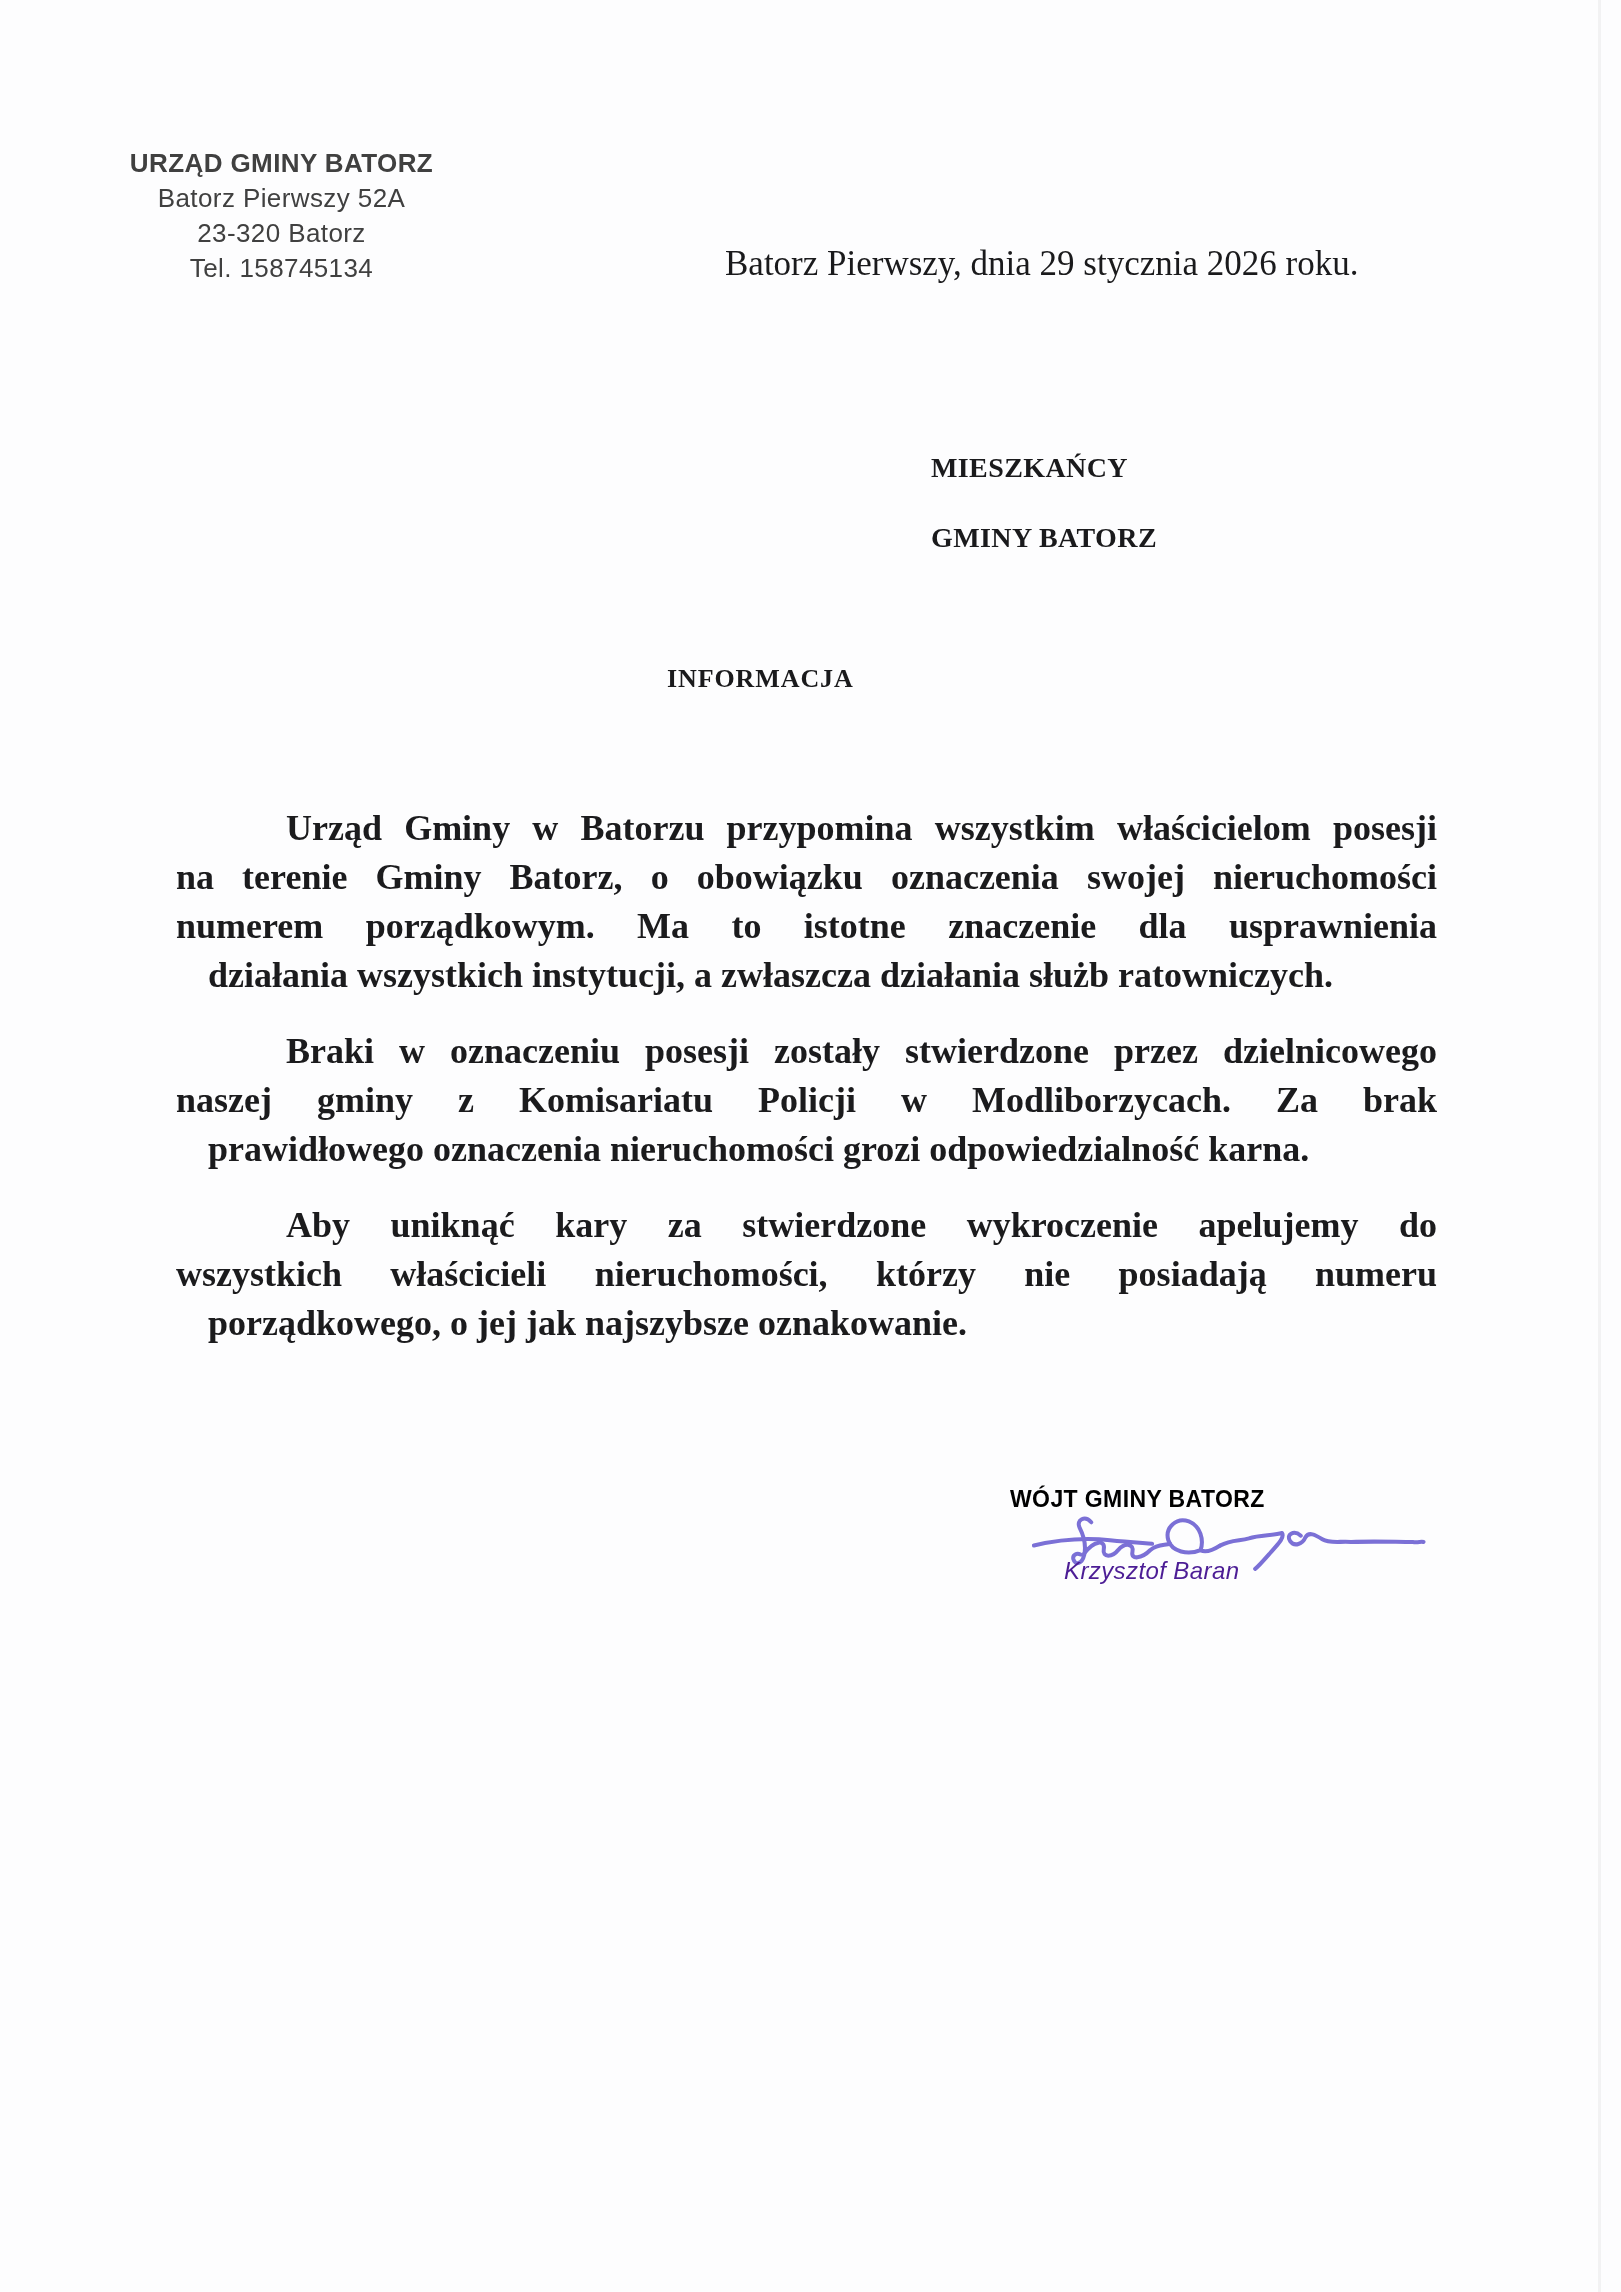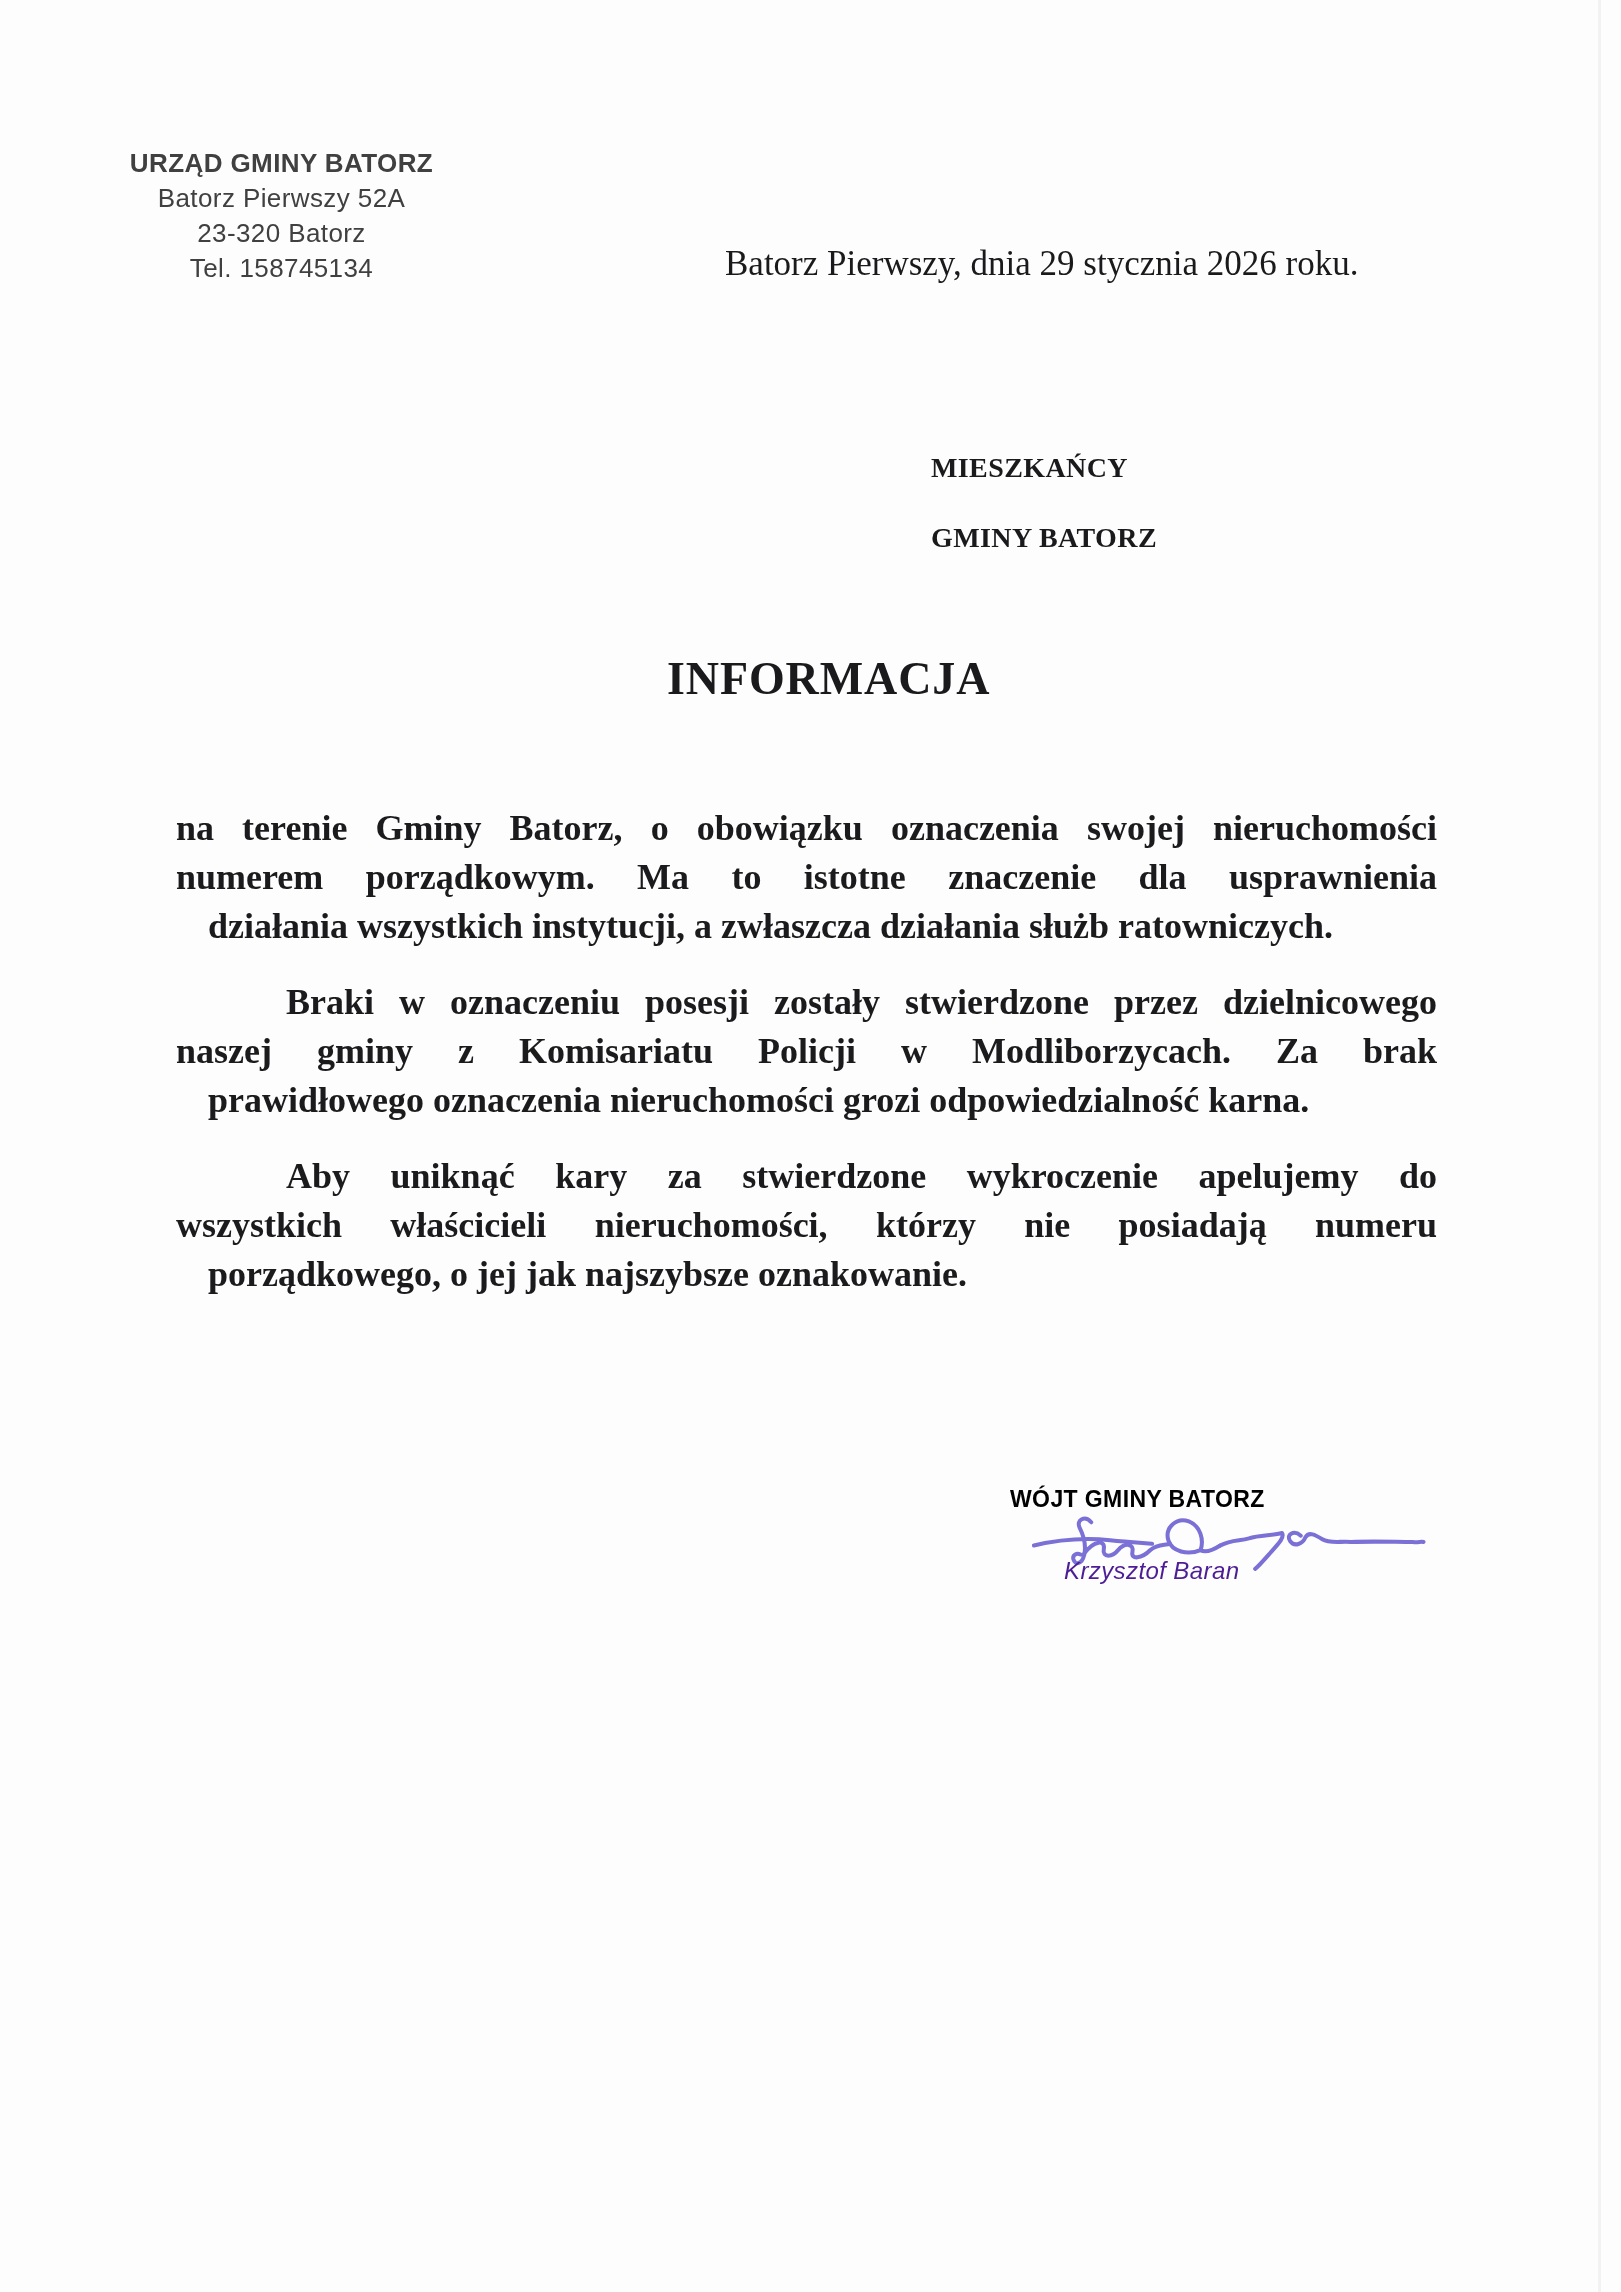--- a/index.html
+++ b/index.html
@@ -55,21 +55,21 @@
     line-height: 70px;
     letter-spacing: 0.4px;
     white-space: nowrap;
   }
 
   
   .doc-title {
     position: absolute;
     left: 667px; top: 660px;
     font-weight: bold;
-    font-size: 46px;
+    font-size: 26px;
     line-height: 38px;
     letter-spacing: 0.9px;
     white-space: nowrap;
   }
 
   
   .body-text {
     position: absolute;
     left: 176px; top: 804px; width: 1261px;
     font-size: 36px;
@@ -133,20 +133,21 @@
 
   <div class="addressee">
     <div>MIESZKAŃCY</div>
     <div>GMINY BATORZ</div>
   </div>
 
   <div class="doc-title">INFORMACJA</div>
 
   <div class="body-text">
     <div class="para">
+      <div class="bline indent">Urząd Gminy w Batorzu przypomina wszystkim właścicielom posesji</div>
       <div class="bline">na terenie Gminy Batorz, o obowiązku oznaczenia swojej nieruchomości</div>
       <div class="bline">numerem porządkowym. Ma to istotne znaczenie dla usprawnienia</div>
       <div class="bline last">działania wszystkich instytucji, a zwłaszcza działania służb ratowniczych.</div>
     </div>
     <div class="para">
       <div class="bline indent">Braki w oznaczeniu posesji zostały stwierdzone przez dzielnicowego</div>
       <div class="bline">naszej gminy z Komisariatu Policji w Modliborzycach. Za brak</div>
       <div class="bline last">prawidłowego oznaczenia nieruchomości grozi odpowiedzialność karna.</div>
     </div>
     <div class="para">

